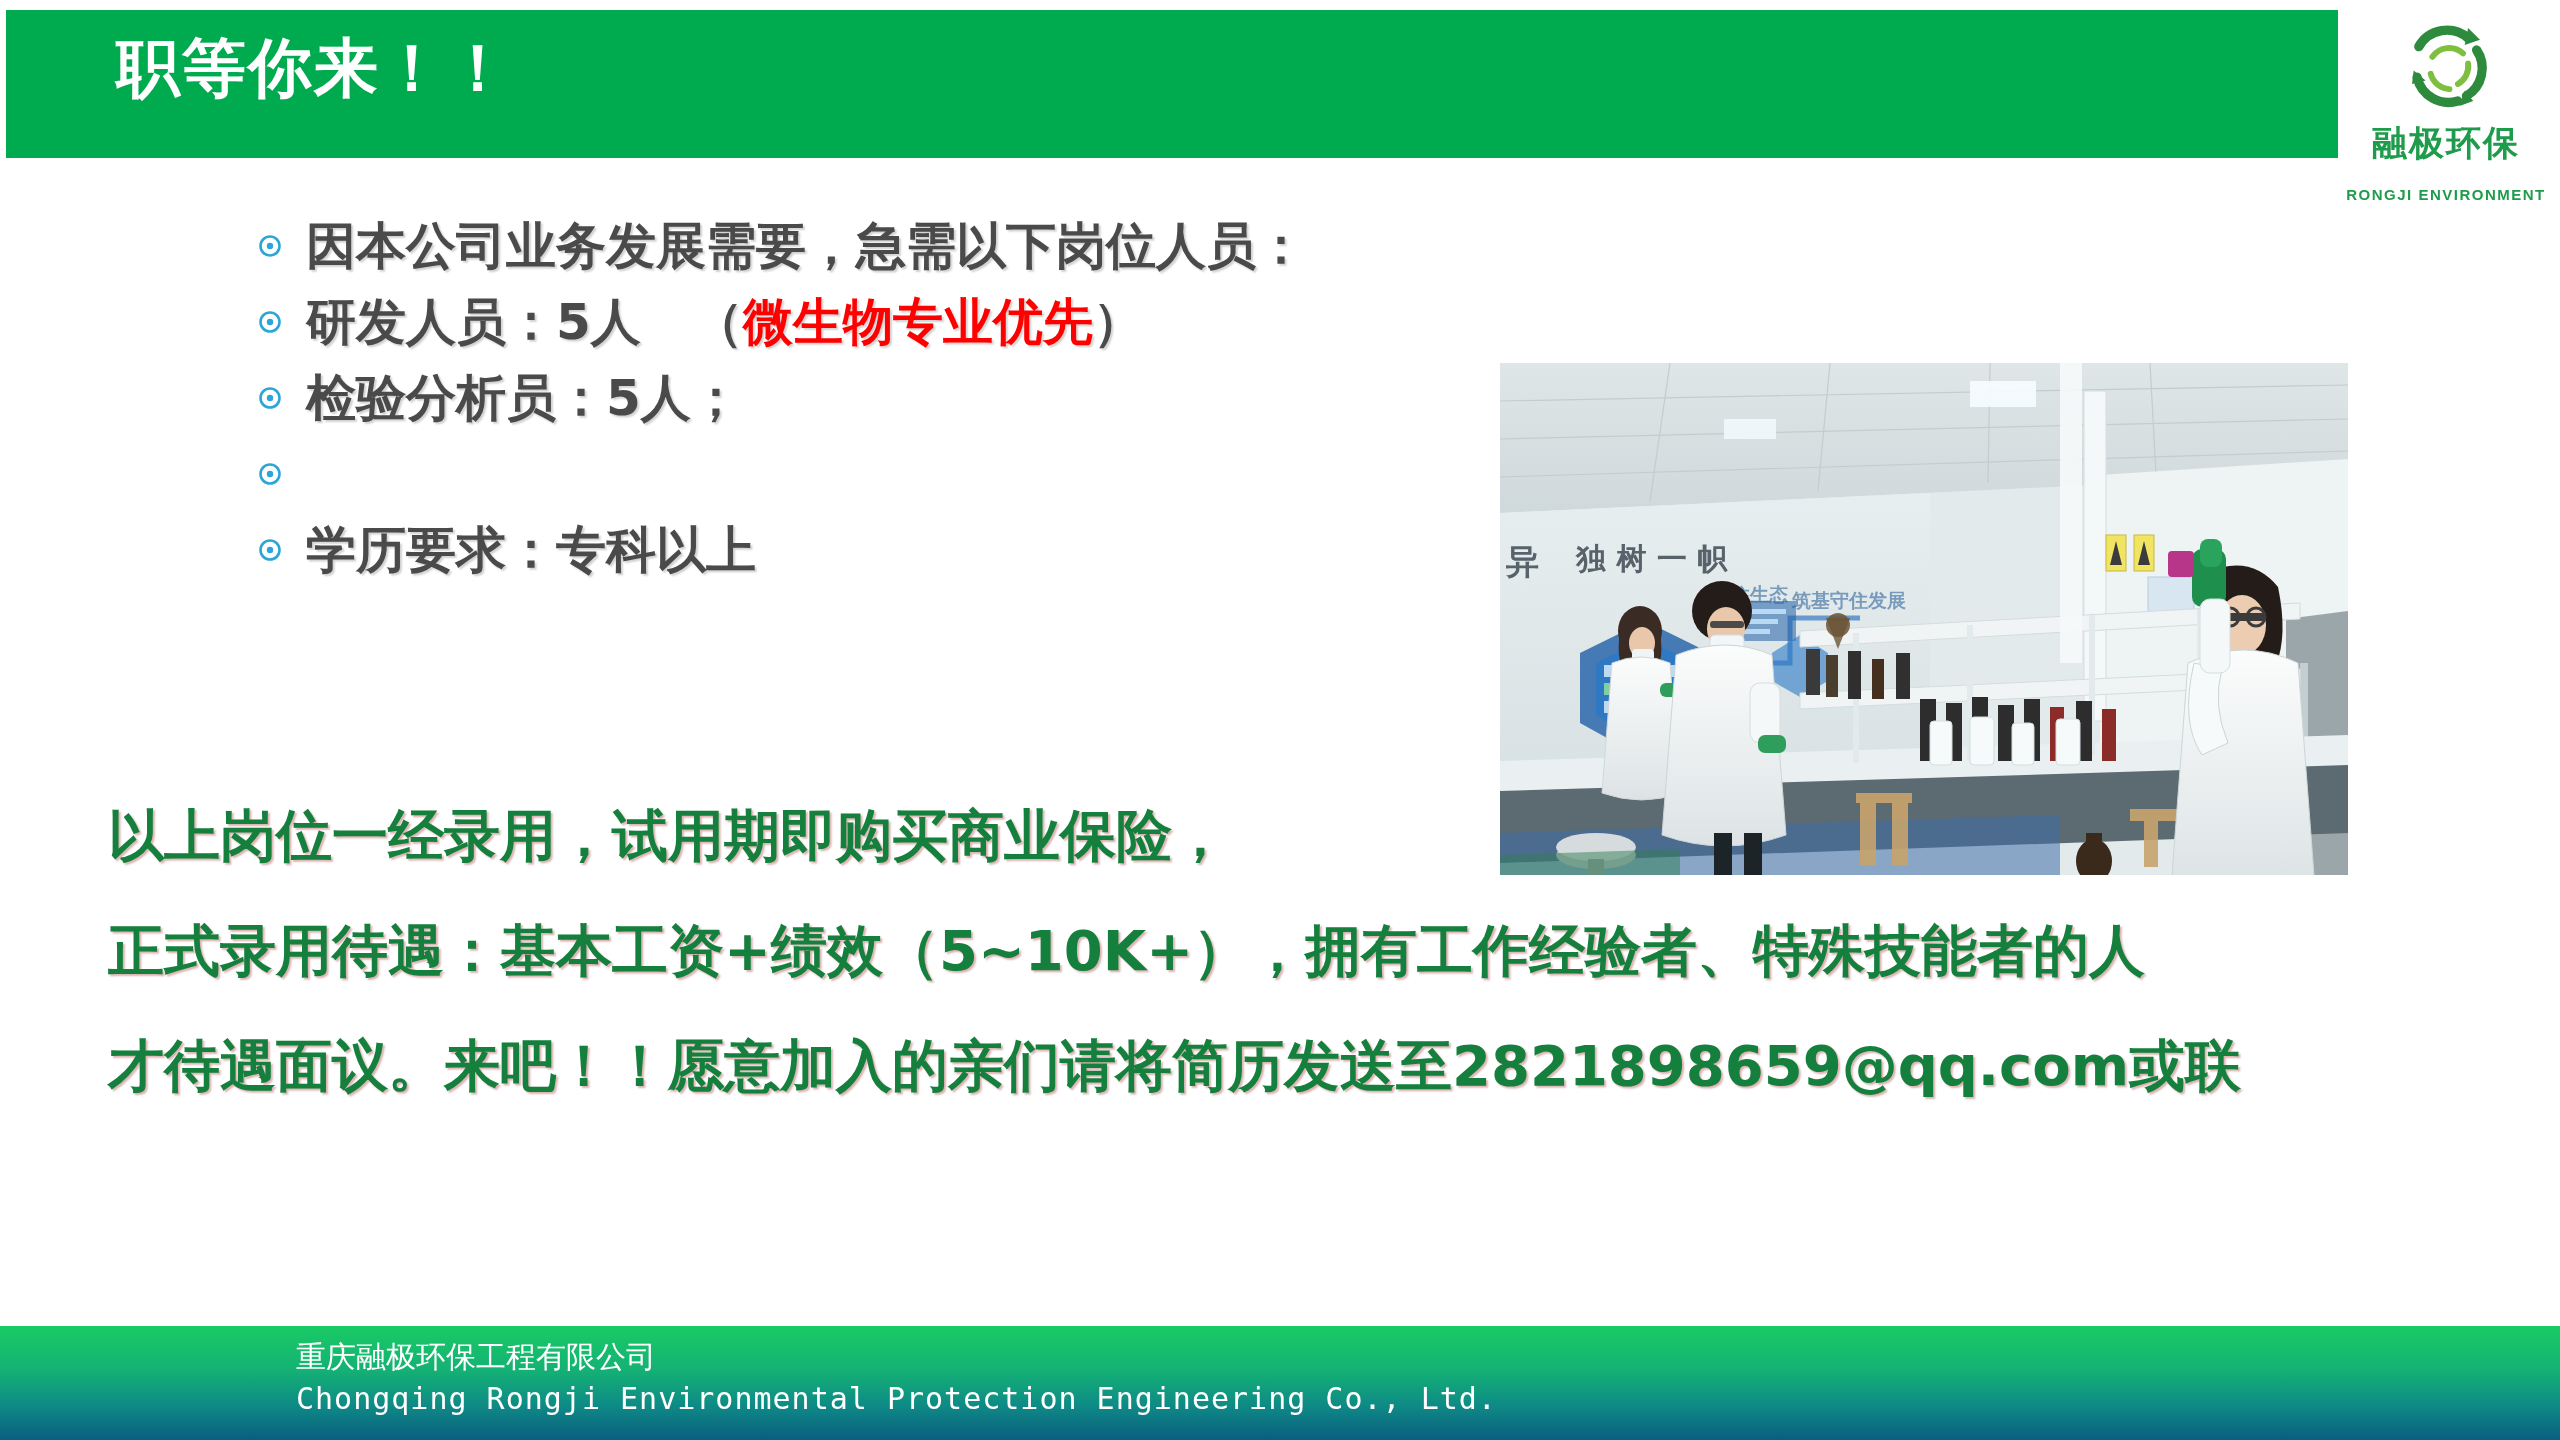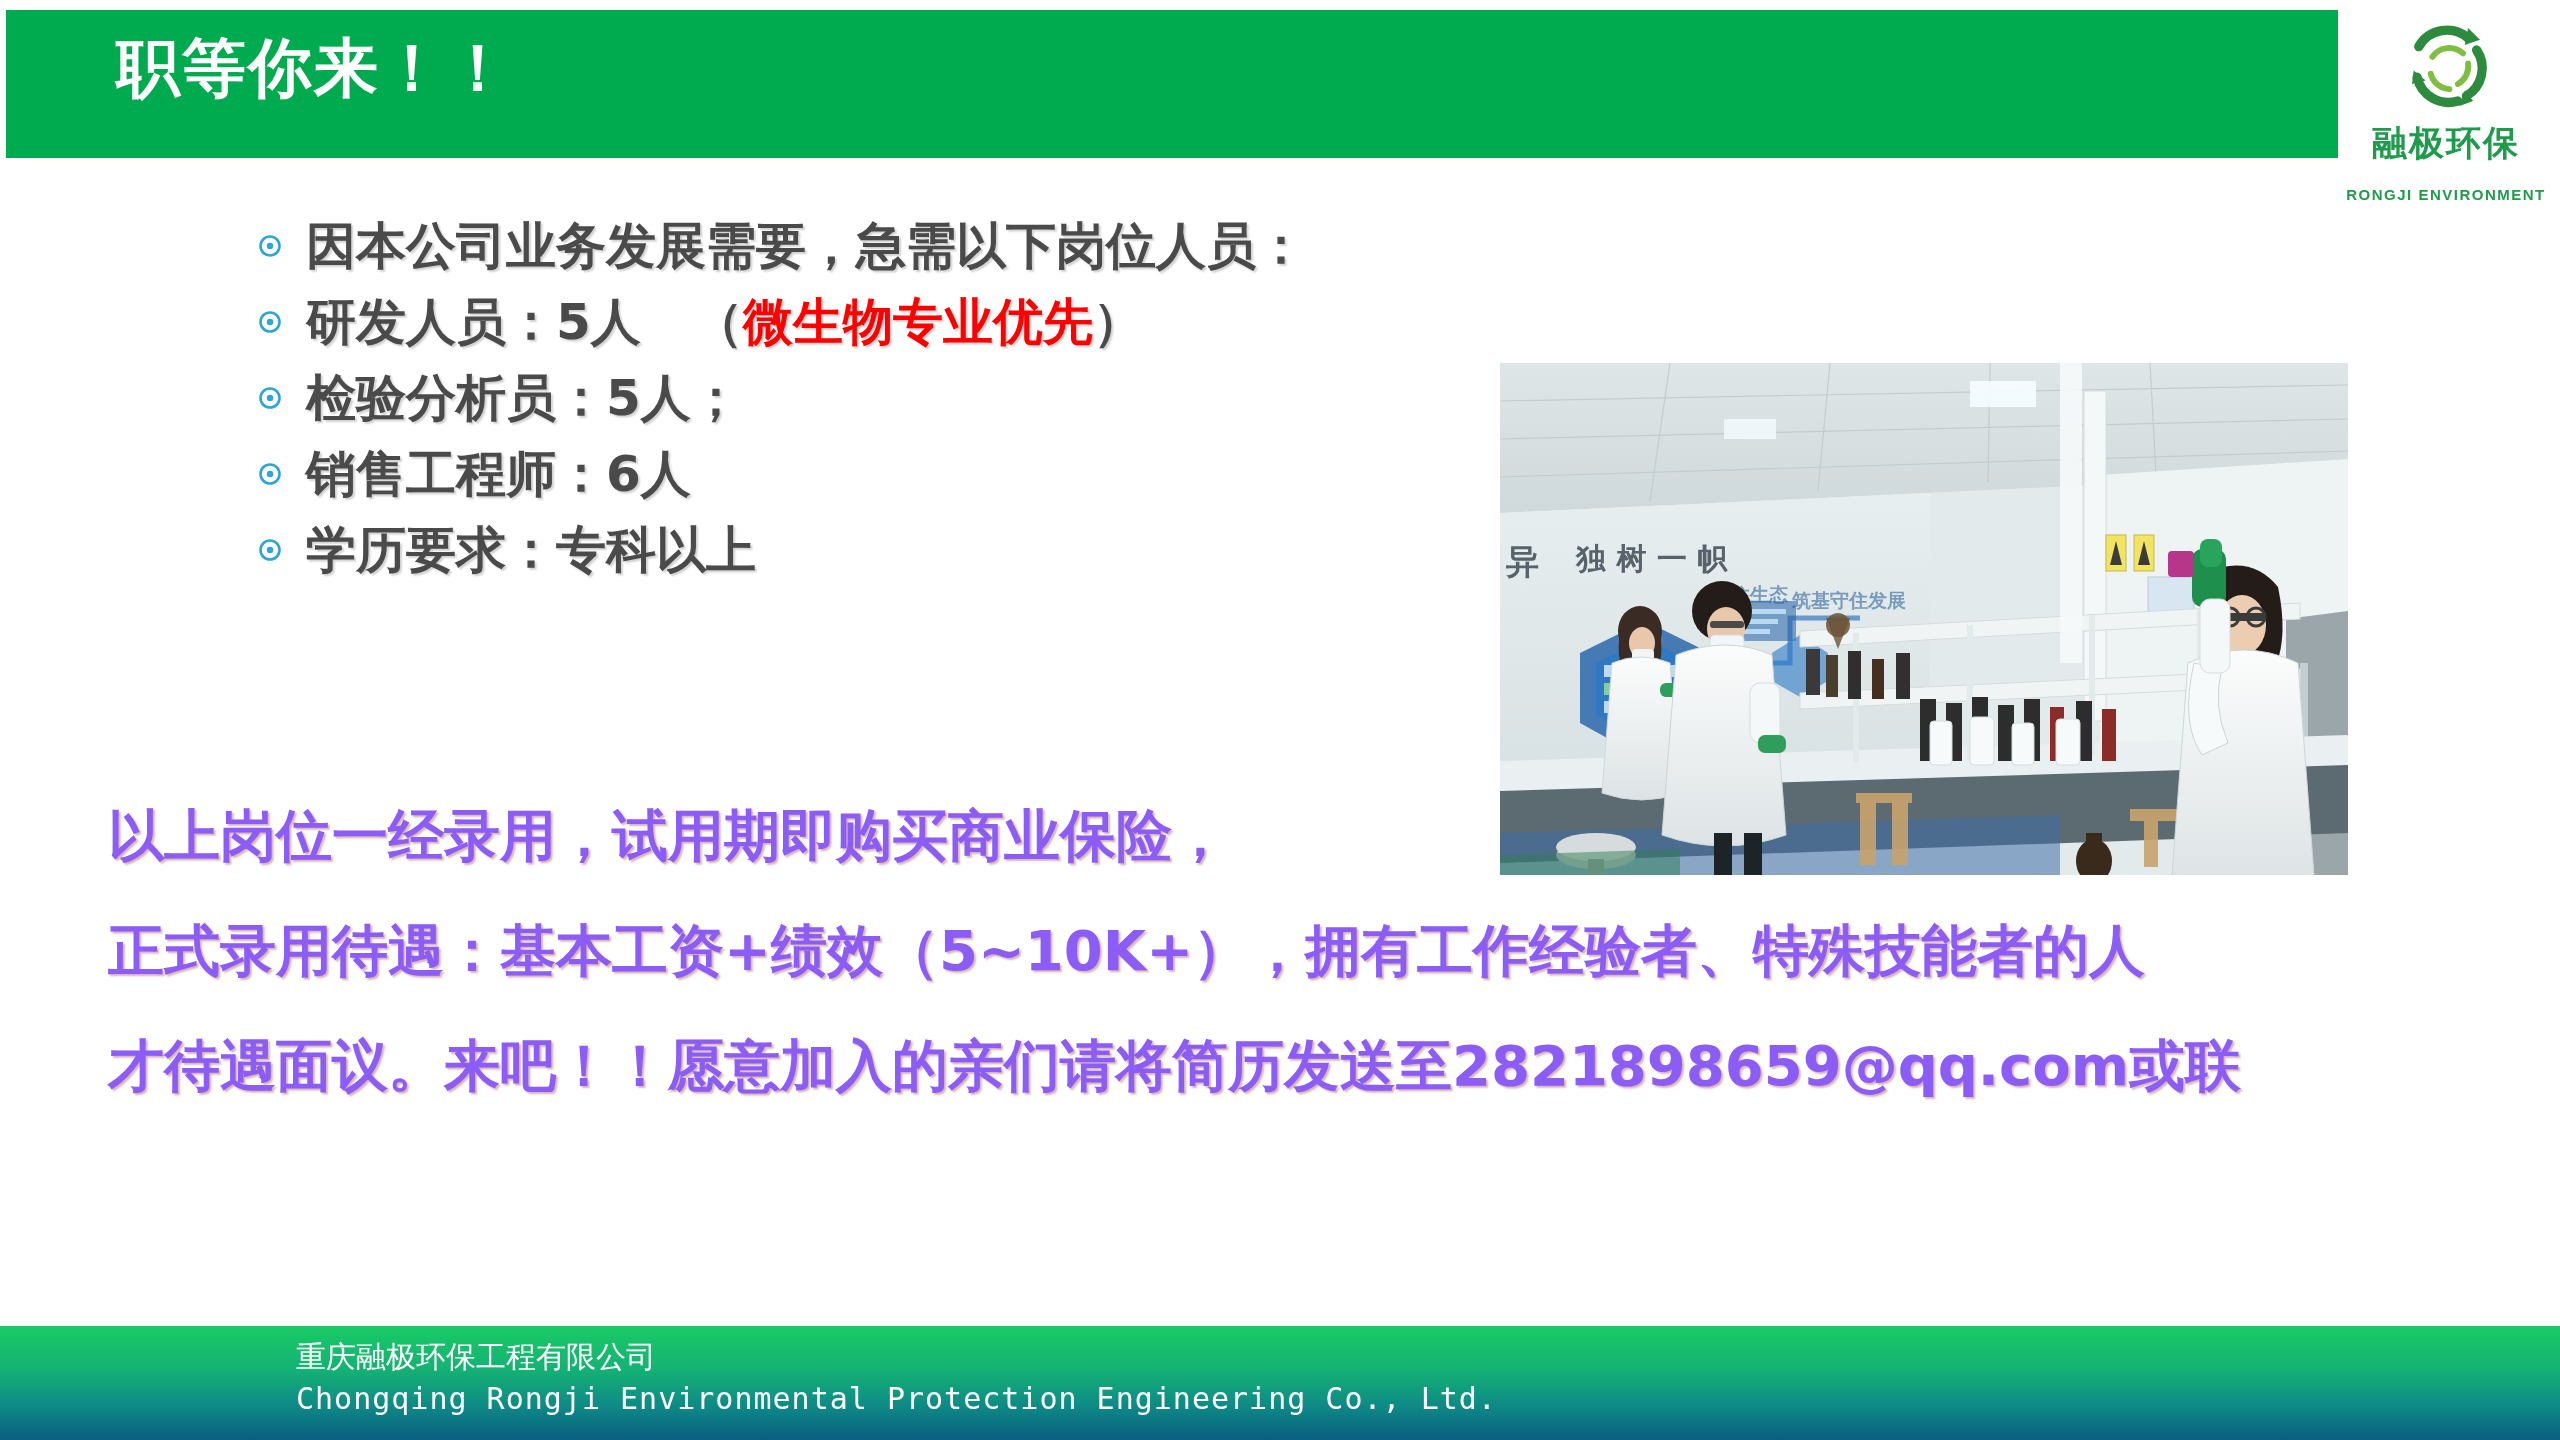--- a/index.html
+++ b/index.html
@@ -69,21 +69,21 @@
     position:absolute;left:1500px;top:363px;width:848px;height:512px;
     overflow:hidden;background:#c9d2d4;
   }
   .photo svg{display:block;width:100%;height:100%;}
 
   
   .redblock{
     position:absolute;left:108px;top:778px;width:2400px;
   }
   .redline{
-    font-size:56px;font-weight:bold;color:#8b5cf6;
+    font-size:56px;font-weight:bold;color:#15803d;
     font-family:"DejaVu Sans","Liberation Sans",sans-serif;
     line-height:115px;white-space:nowrap;
     text-shadow:2px 2px 2px rgba(140,0,0,0.30);
   }
 
   
   .footer{
     position:absolute;left:0;top:1326px;width:2560px;height:114px;
     background:linear-gradient(180deg,#19CA64 0%,#14B274 38%,#0E8A86 70%,#0A5E80 100%);
   }
@@ -158,21 +158,20 @@
       <span class="bullet-text">检验分析员：5人；</span>
     </div>
 
     <div class="bullet-row">
       <span class="bullet-mark">
         <svg width="26" height="26" viewBox="0 0 26 26">
           <circle cx="13" cy="13" r="9.5" fill="none" stroke="#2BA6D6" stroke-width="2.6"></circle>
           <circle cx="13" cy="13" r="3.2" fill="#2BA6D6"></circle>
         </svg>
       </span>
-      <span class="bullet-text">销售工程师：6人</span>
     </div>
 
     <div class="bullet-row">
       <span class="bullet-mark">
         <svg width="26" height="26" viewBox="0 0 26 26">
           <circle cx="13" cy="13" r="9.5" fill="none" stroke="#2BA6D6" stroke-width="2.6"></circle>
           <circle cx="13" cy="13" r="3.2" fill="#2BA6D6"></circle>
         </svg>
       </span>
       <span class="bullet-text">学历要求：专科以上</span>

